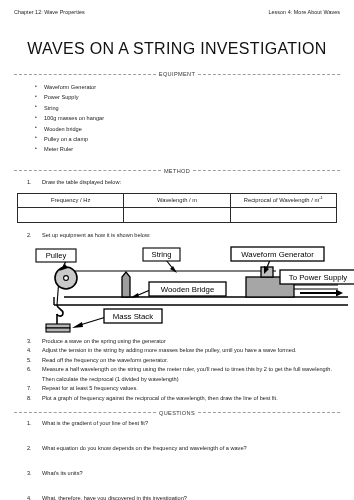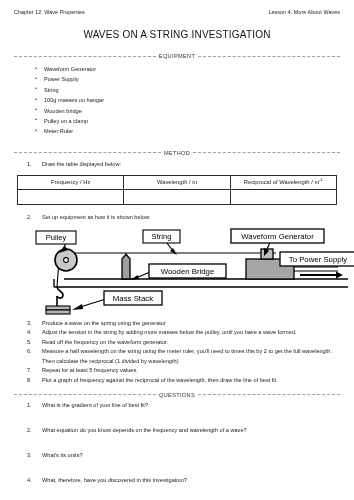--- a/index.html
+++ b/index.html
@@ -26,23 +26,23 @@
   .doc-header {
     display: flex;
     justify-content: space-between;
     align-items: baseline;
     font-size: 5.4px;
     letter-spacing: 0.01em;
     color: #222;
   }
   .doc-title {
     text-align: center;
-    font-size: 10px;
+    font-size: 16px;
     letter-spacing: 0.02em;
-    margin-top: 14px;
+    margin-top: 25px;
     color: #111;
   }
 
   
   .divider {
     display: flex;
     align-items: center;
     gap: 3px;
     margin-top: 13px;
     font-size: 5.6px;

